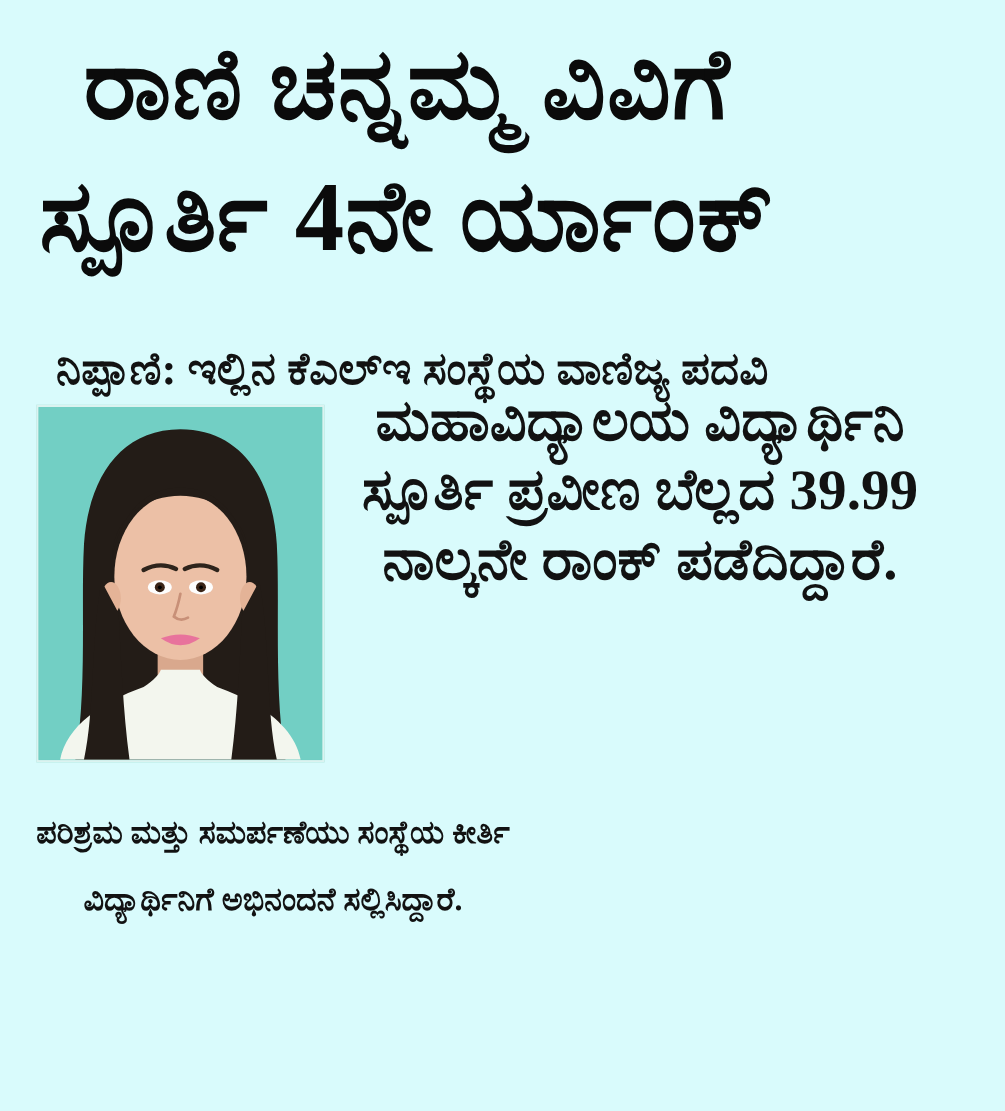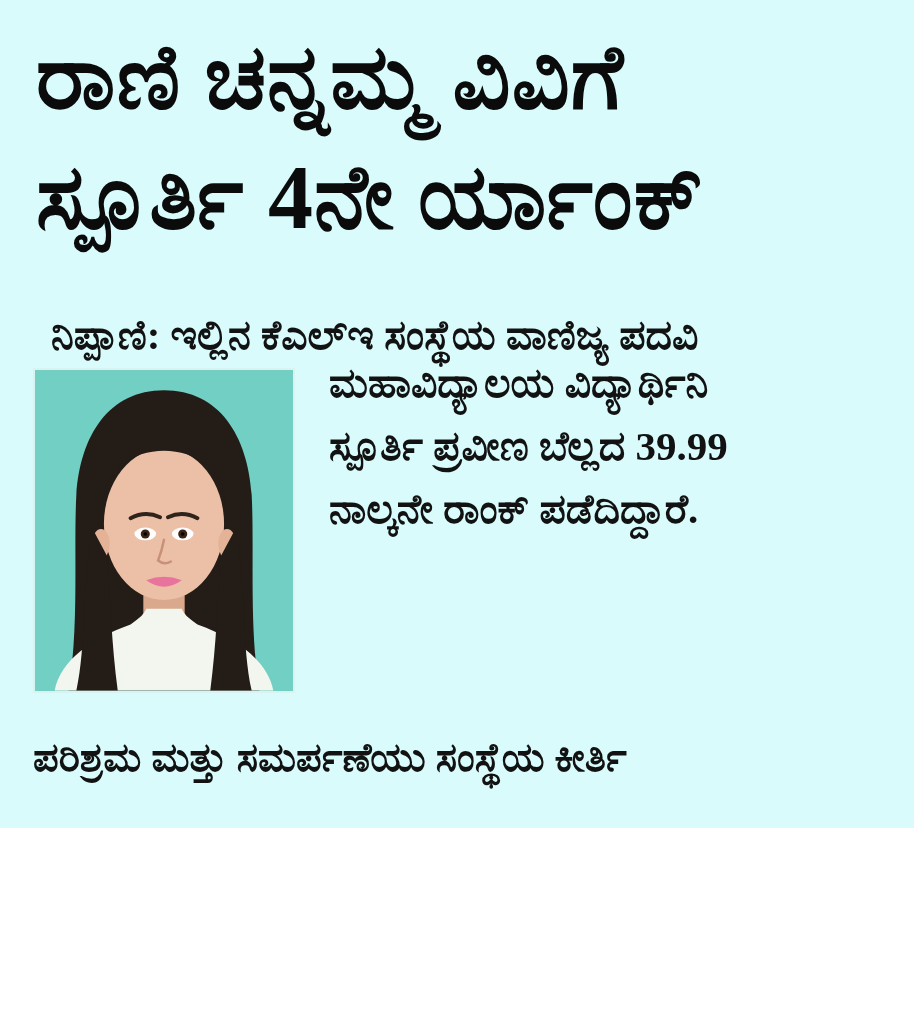--- a/index.html
+++ b/index.html
@@ -1,47 +1,48 @@
 <!DOCTYPE html>
 <html lang="kn"><head>
 <meta charset="utf-8">
 <style>
   html,body{margin:0;padding:0;}
   .page{
     position:relative;
-    width:914px;height:828px;
+    width:914px;height:1010px;
     background:#d9fbfc;
     color:#121212;
     font-family:"Liberation Serif","DejaVu Serif",serif;
     overflow:hidden;
+    text-align:center;
   }
   .headline{
     position:absolute;left:36px;top:18px;margin:0;
     font-size:90px;font-weight:900;line-height:1.33;
     letter-spacing:1px;color:#0b0b0b;white-space:nowrap;
   }
   .lead{
     position:absolute;left:34px;top:288px;margin:17px;
     font-size:41px;line-height:60px;font-weight:600;white-space:nowrap;
   }
   .dateline{font-weight:900;margin-right:10px;}
   .photo{
     position:absolute;left:33px;top:368px;margin:0;
     width:262px;height:325px;
     border:2px solid rgba(255,255,255,.75);
     box-sizing:border-box;background:#72cfc4;
   }
   .photo svg{display:block;width:100%;height:100%;}
   .col-beside{
     position:absolute;left:329px;top:352px;
-    font-size:41px;line-height:63px;font-weight:600;white-space:nowrap;
+    font-size:52px;line-height:63px;font-weight:600;white-space:nowrap;
   }
   .col-full{
     position:absolute;left:33px;top:727px;
-    font-size:40px;line-height:61px;font-weight:600;white-space:nowrap;
+    font-size:29px;line-height:61px;font-weight:600;white-space:nowrap;
   }
 </style>
 </head>
 <body>
 
 <div class="page">
 
   <h1 class="headline">
     <div>ರಾಣಿ ಚನ್ನಮ್ಮ ವಿವಿಗೆ</div>
     <div>ಸ್ಪೂರ್ತಿ 4ನೇ ರ್ಯಾಂಕ್</div>
@@ -90,15 +91,16 @@
   </figure>
 
   <div class="col-beside">
     <div>ಮಹಾವಿದ್ಯಾಲಯ ವಿದ್ಯಾರ್ಥಿನಿ</div>
     <div>ಸ್ಪೂರ್ತಿ ಪ್ರವೀಣ ಬೆಲ್ಲದ 39.99</div>
     <div>ನಾಲ್ಕನೇ ರಾಂಕ್ ಪಡೆದಿದ್ದಾರೆ.</div>
   </div>
 
   <div class="col-full">
     <div>ಪರಿಶ್ರಮ ಮತ್ತು ಸಮರ್ಪಣೆಯು ಸಂಸ್ಥೆಯ ಕೀರ್ತಿ</div>
+    <div>ವಿದ್ಯಾರ್ಥಿನಿಗೆ ಅಭಿನಂದನೆ ಸಲ್ಲಿಸಿದ್ದಾರೆ.</div>
   </div>
 
 </div>
 
 </body></html>

